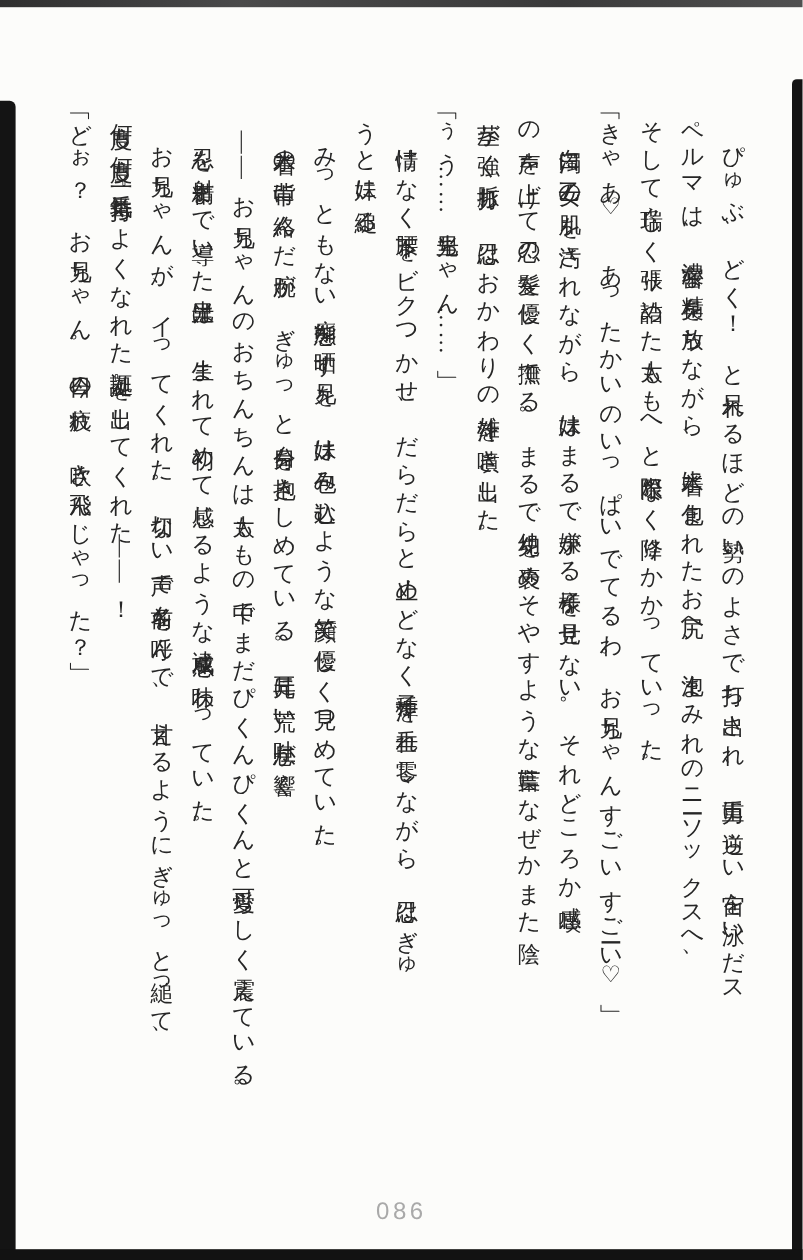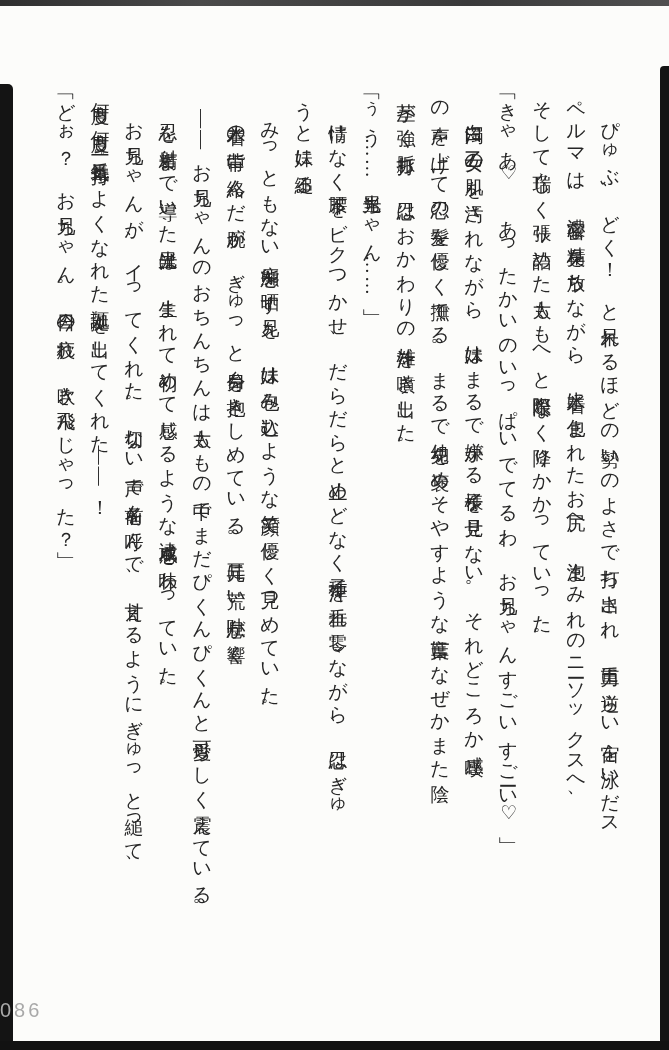--- a/index.html
+++ b/index.html
@@ -53,20 +53,21 @@
     white-space: nowrap;
     overflow: hidden;
     max-height: 898px;
   }
   .text-area p.indent { text-indent: 21px; }
 
   .page-number {
     position: absolute;
     left: 0; right: 0;
     bottom: 28px;
+    text-align: center;
     font-family: "Liberation Sans", "DejaVu Sans", sans-serif;
     font-weight: 400;
     font-size: 20px;
     letter-spacing: 3px;
     color: #a9a9a9;
     margin-top: 17px;
   }
 </style>
 </head>
 <body>

